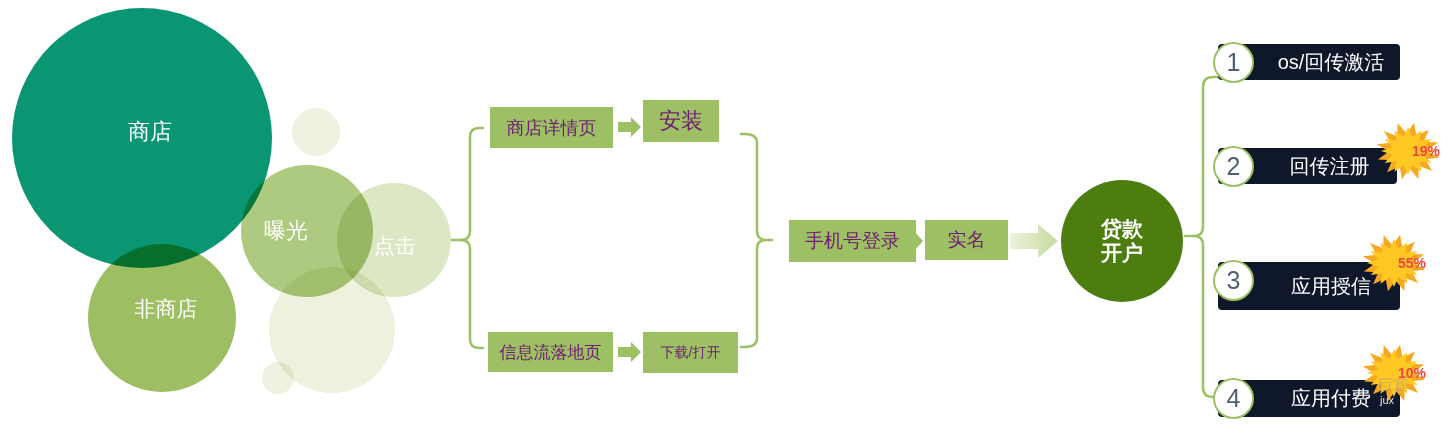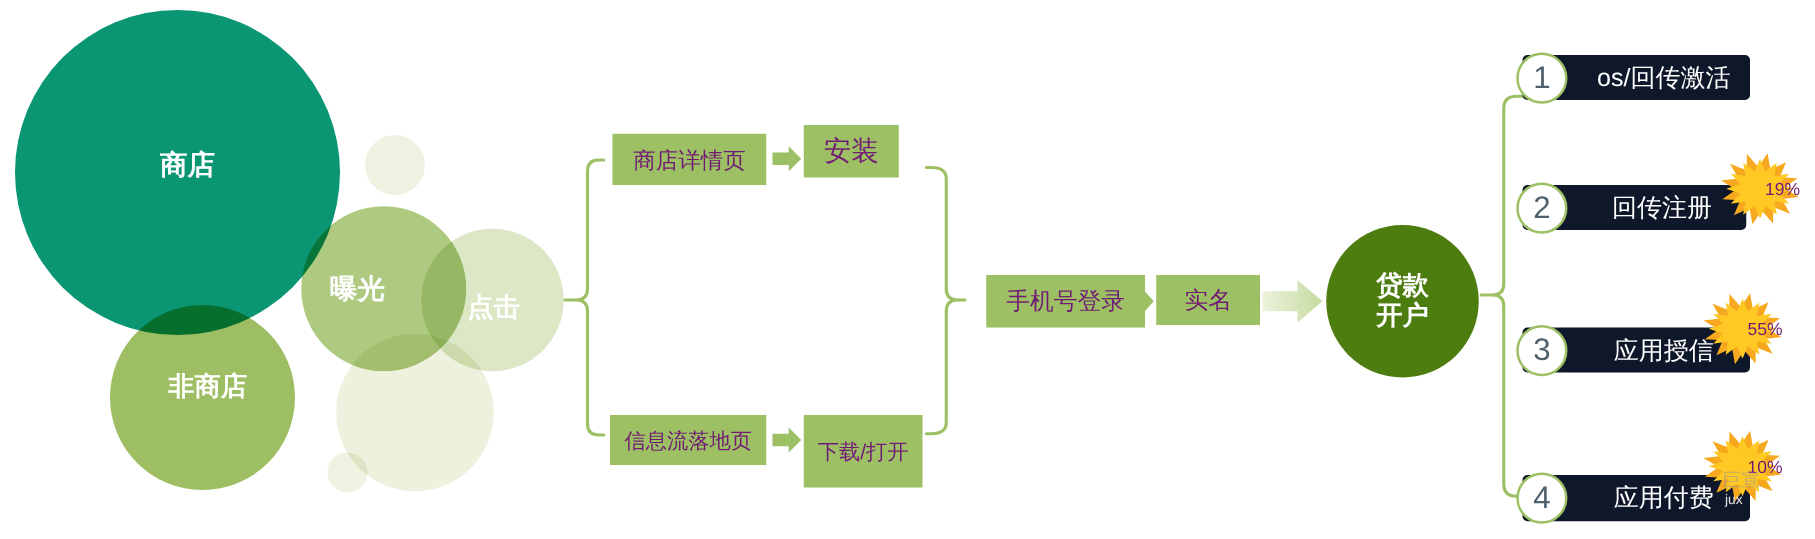--- a/index.html
+++ b/index.html
@@ -9,67 +9,67 @@
   }
   
   .bubble{position:absolute;border-radius:50%;mix-blend-mode:multiply;}
   .b-store   {left:12px;  top:8px;   width:260px;height:260px;background:#0a9573;}
   .b-nonstore{left:88px;  top:244px; width:148px;height:148px;background:#9dbe62;}
   .b-pale-top{left:292px; top:108px; width:48px; height:48px; background:#eff2e1;}
   .b-pale-big{left:269px; top:267px; width:126px;height:126px;background:#edf1dd;}
   .b-pale-sm {left:262px; top:362px; width:32px; height:32px; background:#eff2e1;}
   .b-expose  {left:241px; top:165px; width:132px;height:132px;background:#aeca80;}
   .b-click   {left:337px; top:183px; width:114px;height:114px;background:#dce7c6;}
-  .lbl{position:absolute;color:#fff;font-weight:bold;transform:translate(-50%,-50%);
+  .lbl{position:absolute;color:#fff;font-weight:normal;transform:translate(-50%,-50%);
        white-space:nowrap;z-index:5;}
   .l-store   {left:150px;top:132px;font-size:22px;}
   .l-nonstore{left:166px;top:309px;font-size:21px;}
   .l-expose  {left:286px;top:231px;font-size:22px;}
   .l-click   {left:395px;top:246px;font-size:21px;}
   
   .wires{position:absolute;left:0;top:0;z-index:2;}
   
   .gbox{position:absolute;background:#9cc063;color:#701a75;display:flex;align-items:center;
         justify-content:center;white-space:nowrap;z-index:3;}
   .bx-detail {left:490px;top:107px;width:123px;height:41px;font-size:18px;}
   .bx-install{left:643px;top:100px;width:76px; height:42px;font-size:22px;}
   .bx-feed   {left:488px;top:332px;width:125px;height:40px;font-size:17px;}
-  .bx-open   {left:643px;top:332px;width:95px; height:58px;font-size:17px;}
+  .bx-open   {left:643px;top:332px;width:95px; height:41px;font-size:14px;}
   .bx-login  {left:773px;top:220px;width:127px;height:42px;font-size:19px;margin-left:16px;}
   .bx-real   {left:925px;top:220px;width:83px; height:40px;font-size:19px;}
   
   .loan{position:absolute;left:1061px;top:180px;width:122px;height:122px;border-radius:50%;
         background:#4d7c0f;z-index:3;display:flex;align-items:center;justify-content:center;}
   .loan-txt{color:#fff;font-weight:bold;font-size:21px;line-height:1.15;text-align:center;}
   
   .step-bar{position:absolute;background:#0f172a;border-radius:4px;color:#fff;
             box-sizing:border-box;display:flex;align-items:center;justify-content:center;
             padding-left:44px;font-size:20px;white-space:nowrap;z-index:3;}
   .sb1{left:1218px;top:44px; width:182px;height:36px;}
   .sb2{left:1218px;top:148px;width:179px;height:36px;}
-  .sb3{left:1218px;top:262px;width:182px;height:36px;}
+  .sb3{left:1218px;top:262px;width:182px;height:48px;}
   .sb4{left:1218px;top:380px;width:182px;height:37px;}
   .step-num{position:absolute;width:41px;height:41px;border-radius:50%;background:#fff;
             border:2px solid #9cc063;box-sizing:border-box;display:flex;align-items:center;
             justify-content:center;color:#50616e;font-size:25px;z-index:4;}
   .sn1{left:1213px;top:42px;} .sn2{left:1213px;top:146px;}
   .sn3{left:1213px;top:260px;} .sn4{left:1213px;top:378px;}
   
   .burst{position:absolute;width:64px;height:58px;z-index:6;}
   .bu2{left:1376px;top:122px;} .bu3{left:1362px;top:234px;} .bu4{left:1362px;top:344px;}
   .burst-outer,.burst-inner{
     clip-path:polygon(100% 50%,79% 57.8%,93.3% 75%,71.2% 71.2%,75% 93.3%,57.8% 79%,
       50% 100%,42.2% 79%,25% 93.3%,28.8% 71.2%,6.7% 75%,21% 57.8%,0% 50%,21% 42.2%,
       6.7% 25%,28.8% 28.8%,25% 6.7%,42.2% 21%,50% 0%,57.8% 21%,75% 6.7%,71.2% 28.8%,
       93.3% 25%,79% 42.2%);
   }
   .burst-outer{position:absolute;inset:0;background:#f6a81f;transform:rotate(12deg);}
   .burst-inner{position:absolute;inset:5px;background:#ffc823;}
   .burst-text{position:absolute;inset:0;display:flex;align-items:center;justify-content:center;
-              color:#701a75;font-weight:normal;font-size:14px;margin-left:36px;}
+              color:#ef4444;font-weight:bold;font-size:14px;margin-left:36px;}
   
   .wm{position:absolute;left:1378px;top:377px;z-index:7;line-height:1.1;}
   .wm-cn{font-size:15px;color:rgba(150,150,150,.55);}
   .wm-en{font-size:11px;color:rgba(255,255,255,.9);margin-left:2px;}
 </style>
 </head>
 <body>
 
 <div class="stage">
 

